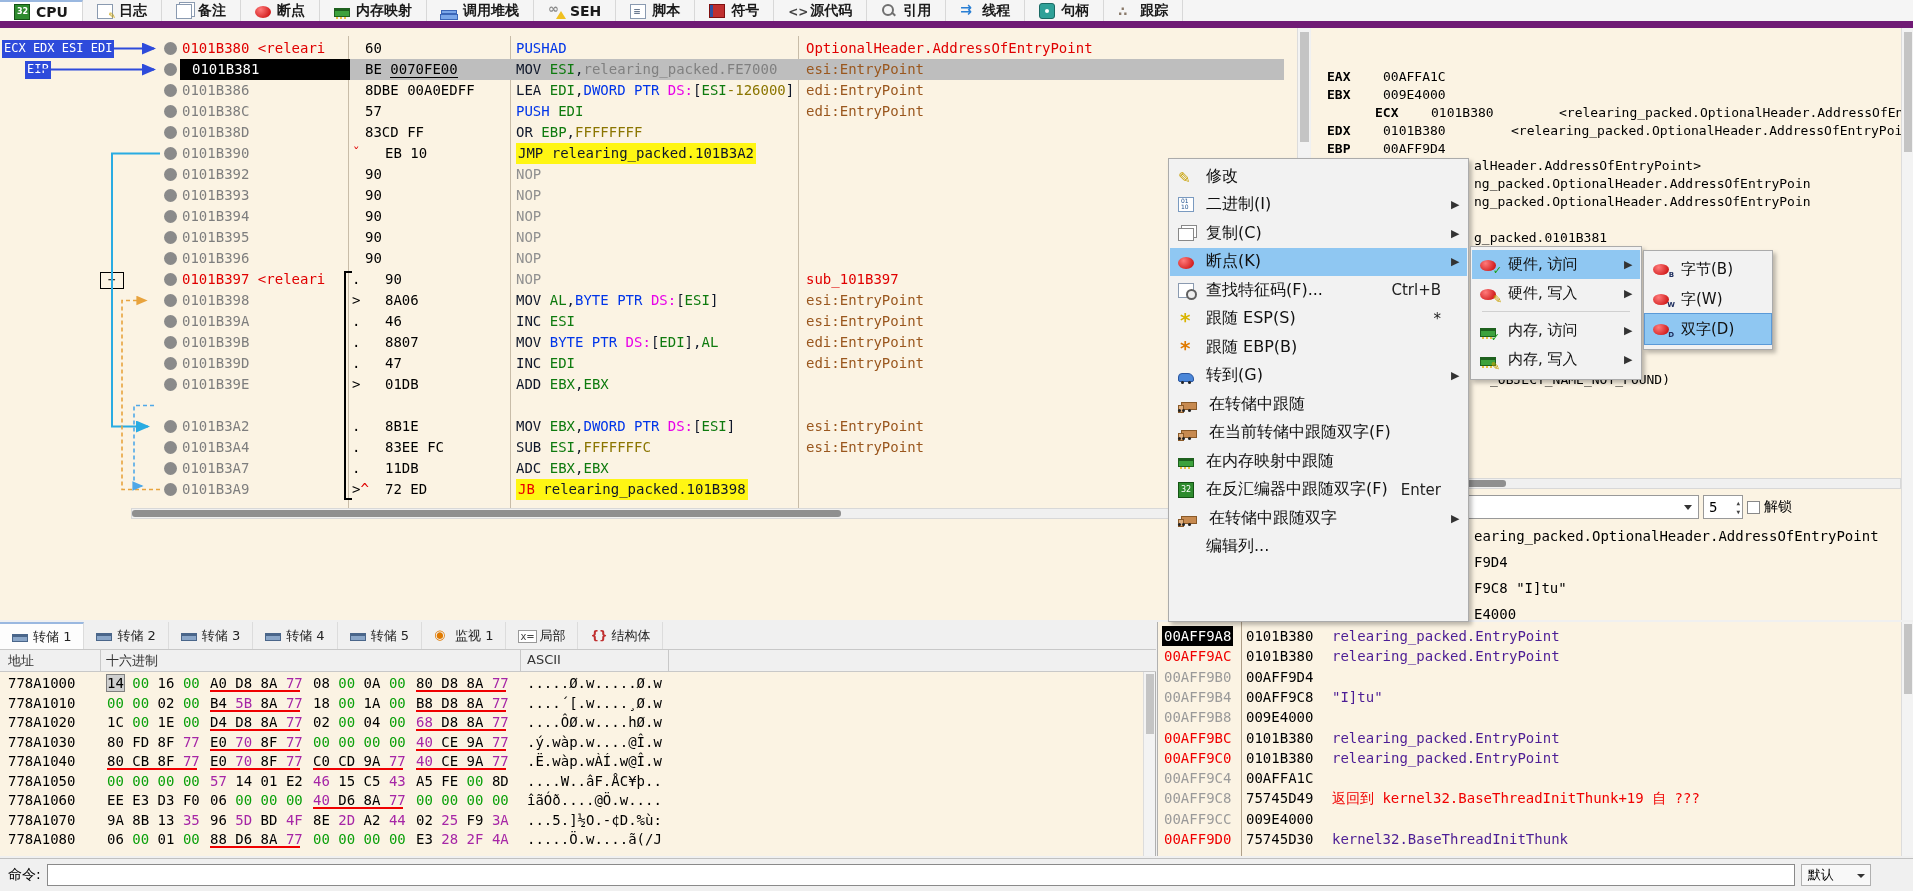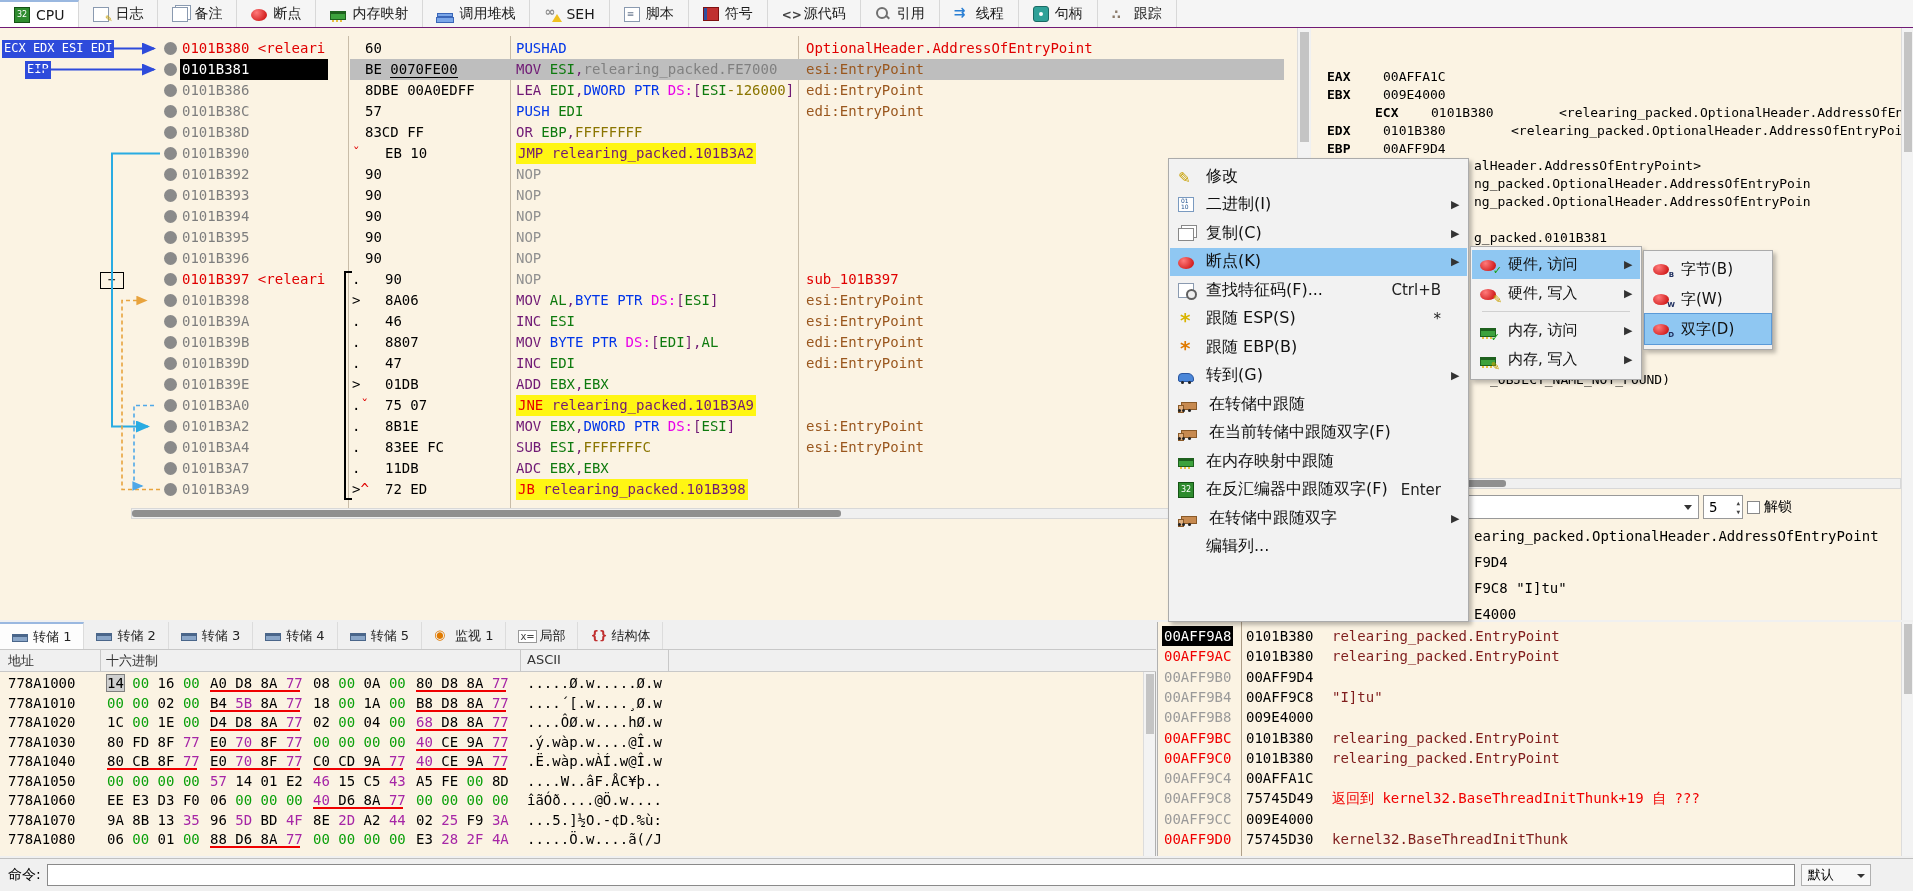--- a/index.html
+++ b/index.html
@@ -1,21 +1,21 @@
 <!DOCTYPE html>
 <html><head>
 <meta charset="utf-8">
 <style>
   html,body{margin:0;padding:0;width:1913px;height:891px;overflow:hidden;background:#F0F0F0;
     font-family:"DejaVu Sans","Liberation Sans",sans-serif;}
   *{box-sizing:border-box;}
   .mono{font-family:"DejaVu Sans Mono","Liberation Mono",monospace;}
   
   #toolbar{position:absolute;left:0;top:0;width:1913px;height:28px;background:#F5F5F5;
-    border-bottom:1px solid #701a75;display:flex;align-items:stretch;}
+    border-bottom:7px solid #701a75;display:flex;align-items:stretch;font-weight:bold;}
   .ttab{display:flex;align-items:center;gap:6px;padding:0 14px;font-size:14px;color:#1a1a1a;
     border-right:1px solid #D8D8D8;cursor:default;}
   .ttab.active{background:#FFFFFF;border-top:2px solid #9AB8E0;}
   
   .ic{display:inline-block;width:16px;height:16px;position:relative;flex:0 0 16px;font-style:normal;}
   .i-cpu-icon{background:#2E8B2E;border:1px solid #145214;}
   .i-cpu-icon::before{content:"32";position:absolute;left:2px;top:2px;font-size:8px;color:#fff;}
   .i-log-icon,.i-notes-icon,.i-script-icon,.i-find-pattern-icon{background:#fff;border:1px solid #8A9AB0;width:12px;height:15px;margin-top:1px;}
   .i-log-icon::after{content:"✎";position:absolute;right:-4px;bottom:-3px;font-size:9px;color:#C8A000;}
   .i-notes-icon{box-shadow:3px -2px 0 -1px #fff,3px -2px 0 0 #8A9AB0;}
@@ -68,31 +68,31 @@
   .i-dump-icon{width:14px;height:8px;margin-top:3px;background:#8AA6C8;border:1px solid #4A668A;box-shadow:inset 0 2px 0 #4A668A;}
   .i-watch1-icon::before{content:"◉";color:#E07A00;font-size:13px;position:absolute;top:-1px;}
   .i-locals-icon::before{content:"x=";font-size:10px;color:#444;border:1px solid #999;background:#fff;padding:0 1px;}
   .i-struct-icon::before{content:"{}";font-size:12px;font-weight:bold;color:#C03030;}
   
   #disasm-pane{position:absolute;left:0;top:28px;width:1310px;height:592px;background:#FBF3E3;border-right:1px solid #B0B0B0;}
   .drow{position:absolute;left:0;width:1298px;height:21px;font-size:14px;line-height:21px;}
   .dot{position:absolute;left:164px;top:4px;width:13px;height:13px;border-radius:50%;background:#8A8A8A;}
   .addr{position:absolute;left:182px;white-space:pre;}
   .addr.red{color:#E00000;} .addr.gray{color:#7E7E7E;}
-  .addr.sel{left:180px;background:#000;color:#fff;width:148px;padding-left:2px;}
+  .addr.sel{left:180px;background:#000;color:#fff;width:170px;padding-left:12px;}
   .selband{position:absolute;left:350px;right:14px;top:0;height:21px;background:#BEBEBE;}
   .pre{position:absolute;left:352px;white-space:pre;color:#000;}
   .pre .rc{color:#E00000;}
   .bytes{position:absolute;white-space:pre;color:#000;}
   .bu{border-bottom:1px solid #000;}
   .instr{position:absolute;left:516px;white-space:pre;}
   .instr.yellow{background:#FFF613;padding:0 2px;}
   .cmt{position:absolute;left:806px;white-space:pre;}
   .cmt.red{color:#E00000;} .cmt.brown{color:#9A571E;}
-  .tk-k{color:#701a75;} .tk-kb{color:#0035E8;} .tk-kr{color:#E80000;background:#FFF613;}
+  .tk-k{color:#0f172a;} .tk-kb{color:#0035E8;} .tk-kr{color:#E80000;background:#FFF613;}
   .tk-r{color:#0E7A0E;} .tk-n{color:#8B7500;} .tk-s{color:#E800E8;} .tk-l{color:#808080;} .tk-g{color:#909090;}
   .vsep{position:absolute;top:8px;height:482px;width:1px;background:#C8BCA8;}
   .regbox{position:absolute;background:#2E4BDB;color:#fff;font-size:12px;line-height:17px;height:18px;
     font-family:"DejaVu Sans Mono",monospace;padding:0 2px;white-space:pre;}
   #collapse-box{position:absolute;left:100px;top:244px;width:24px;height:17px;border:1px solid #000;background:#FBF3E3;
     font-size:13px;line-height:14px;text-align:center;}
   #bracket{position:absolute;left:344px;top:243px;width:8px;height:229px;border-left:2px solid #000;}
   #bracket::before,#bracket::after{content:"";position:absolute;left:0;width:6px;height:2px;background:#000;}
   #bracket::before{top:0;} #bracket::after{bottom:0;}
   #disasm-hscroll{position:absolute;left:131px;top:480px;width:1167px;height:11px;background:#F0F0F0;border:1px solid #D8D8D8;}
@@ -134,21 +134,21 @@
   .uline{position:absolute;height:2px;background:#F00000;top:16px;}
   .selbyte{background:#CFCFCF;outline:1px solid #808080;}
   .dascii{position:absolute;left:527px;color:#000;}
   #dump-vscroll{position:absolute;left:1143px;top:50px;width:12px;height:184px;background:#F3F3F3;border-left:1px solid #DCDCDC;}
   #dump-vscroll .thumb{position:absolute;left:2px;top:2px;width:8px;height:60px;background:#C4C4C4;}
   #stack-pane{position:absolute;left:1157px;top:622px;width:756px;height:234px;background:#FBF3E3;border-left:1px solid #B0B0B0;}
   .srow{position:absolute;height:20px;font-size:14px;line-height:20px;white-space:pre;}
   .sa{position:absolute;left:6px;} .sa.red{color:#F00000;} .sa.gray{color:#9A9A9A;}
   .sa.sel{background:#000;color:#fff;padding:0 2px;left:4px;}
   .sv{position:absolute;left:88px;color:#000;}
-  .sc{position:absolute;left:174px;color:#7f1d1d;} .sc.red{color:#F00000;}
+  .sc{position:absolute;left:174px;color:#4c1d95;} .sc.red{color:#F00000;}
   #stack-grid{position:absolute;left:83px;top:0;width:1px;height:234px;background:#AFA08A;}
   #stack-vscroll{position:absolute;right:0px;top:0;width:12px;height:234px;background:#F3F3F3;border-left:1px solid #DCDCDC;}
   #stack-vscroll .thumb{position:absolute;left:2px;top:2px;width:8px;height:70px;background:#C4C4C4;}
   #regs-vscroll{position:absolute;left:1901px;top:28px;width:12px;height:592px;background:#F3F3F3;border-left:1px solid #DCDCDC;}
   #regs-vscroll .thumb{position:absolute;left:2px;top:4px;width:8px;height:120px;background:#C4C4C4;}
   
   #cmd-bar{position:absolute;left:0;top:858px;width:1913px;height:33px;background:#F0F0F0;border-top:1px solid #C0C0C0;
     display:flex;align-items:center;gap:6px;padding:0 8px;}
   #cmd-label{font-size:14px;}
   #cmd-input{width:1748px;height:22px;background:#fff;border:1px solid #8A8A8A;}
@@ -370,27 +370,20 @@
         <span class="instr"><span class="tk-k">INC </span><span class="tk-r">EDI</span></span>
         <span class="cmt brown">edi:EntryPoint</span>
       </div>
       <div class="drow" style="top: 336px;">
         <div class="dot"></div>
         <span class="addr gray">0101B39E</span>
         <span class="pre">&gt; </span>
         <span class="bytes" style="left: 385px; text-align: center;">01DB</span>
         <span class="instr"><span class="tk-k">ADD </span><span class="tk-r">EBX</span><span class="tk-k">,</span><span class="tk-r">EBX</span></span>
       </div>
-      <div class="drow" style="top: 357px;">
-        <div class="dot"></div>
-        <span class="addr gray">0101B3A0</span>
-        <span class="pre">.<span class="rc">ˇ</span></span>
-        <span class="bytes" style="left: 385px;">75 07</span>
-        <span class="instr yellow"><span class="tk-kr">JNE </span><span class="tk-k">relearing_packed.101B3A9</span></span>
-      </div>
       <div class="drow" style="top: 378px;">
         <div class="dot"></div>
         <span class="addr gray">0101B3A2</span>
         <span class="pre">. </span>
         <span class="bytes" style="left: 385px;">8B1E</span>
         <span class="instr"><span class="tk-k">MOV </span><span class="tk-r">EBX</span><span class="tk-k">,</span><span class="tk-kb">DWORD PTR </span><span class="tk-s">DS:</span><span class="tk-k">[</span><span class="tk-r">ESI</span><span class="tk-k">]</span></span>
         <span class="cmt brown">esi:EntryPoint</span>
       </div>
       <div class="drow" style="top: 399px;">
         <div class="dot"></div>

